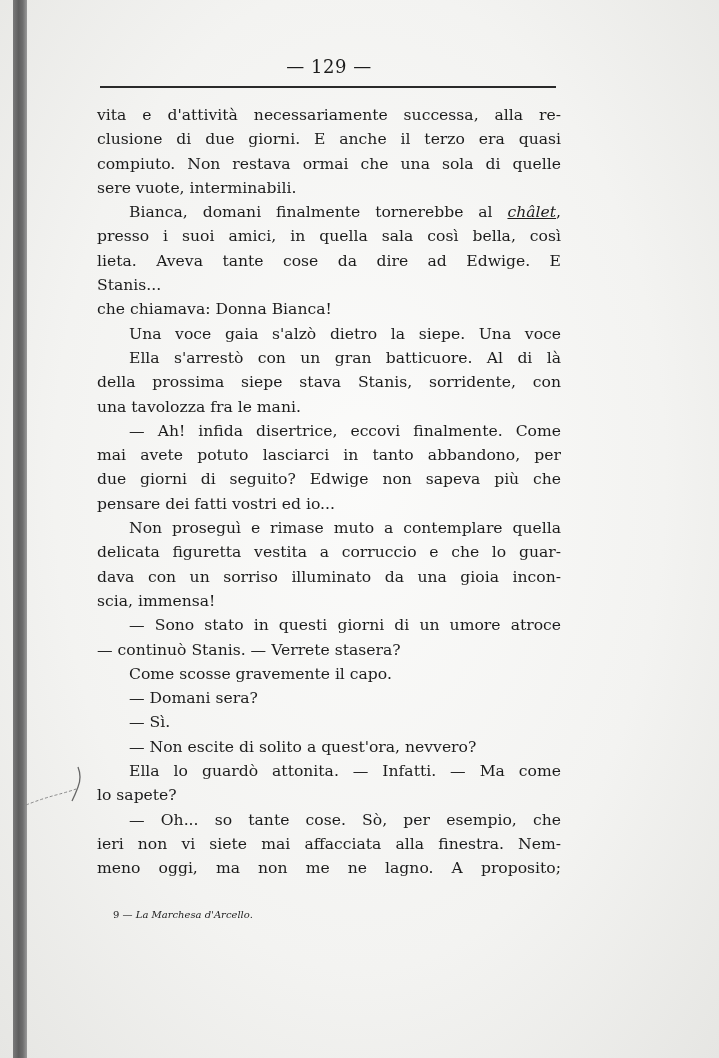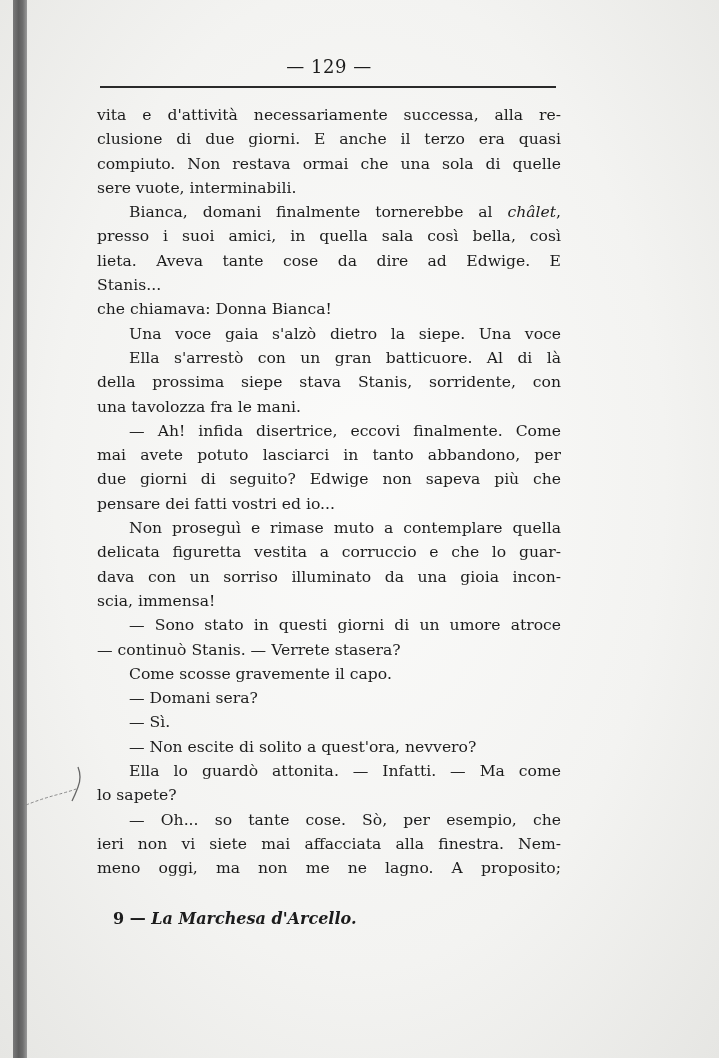--- a/index.html
+++ b/index.html
@@ -34,25 +34,24 @@
     position: absolute; left: 97px; top: 103px; width: 464px;
     font-size: 15.6px; line-height: 24.3px;
   }
   .line {
     display: block; white-space: nowrap;
     text-align: justify; text-align-last: justify;
     height: 24.3px;
   }
   .line.last { text-align-last: left; }
   .line.indent { padding-left: 32px; }
-  .line i { font-style: italic; }
+  .line i { font-style: italic; text-decoration: underline; }
   .footer {
     position: absolute; left: 113px; top: 909px;
-    font-size: 16px;
-    font-weight: bold;
+    font-size: 10px;
   }
   .footer .title { font-style: italic; }
 </style>
 </head>
 <body>
 
 <div class="page-bg"></div>
 <div class="binding-edge"></div>
 <svg class="stray-mark" viewBox="0 0 70 50">
   <path d="M0 40 Q15 34 30 30 Q45 26 50 24" stroke="#888" stroke-width="1" fill="none" stroke-dasharray="3 2"></path>

